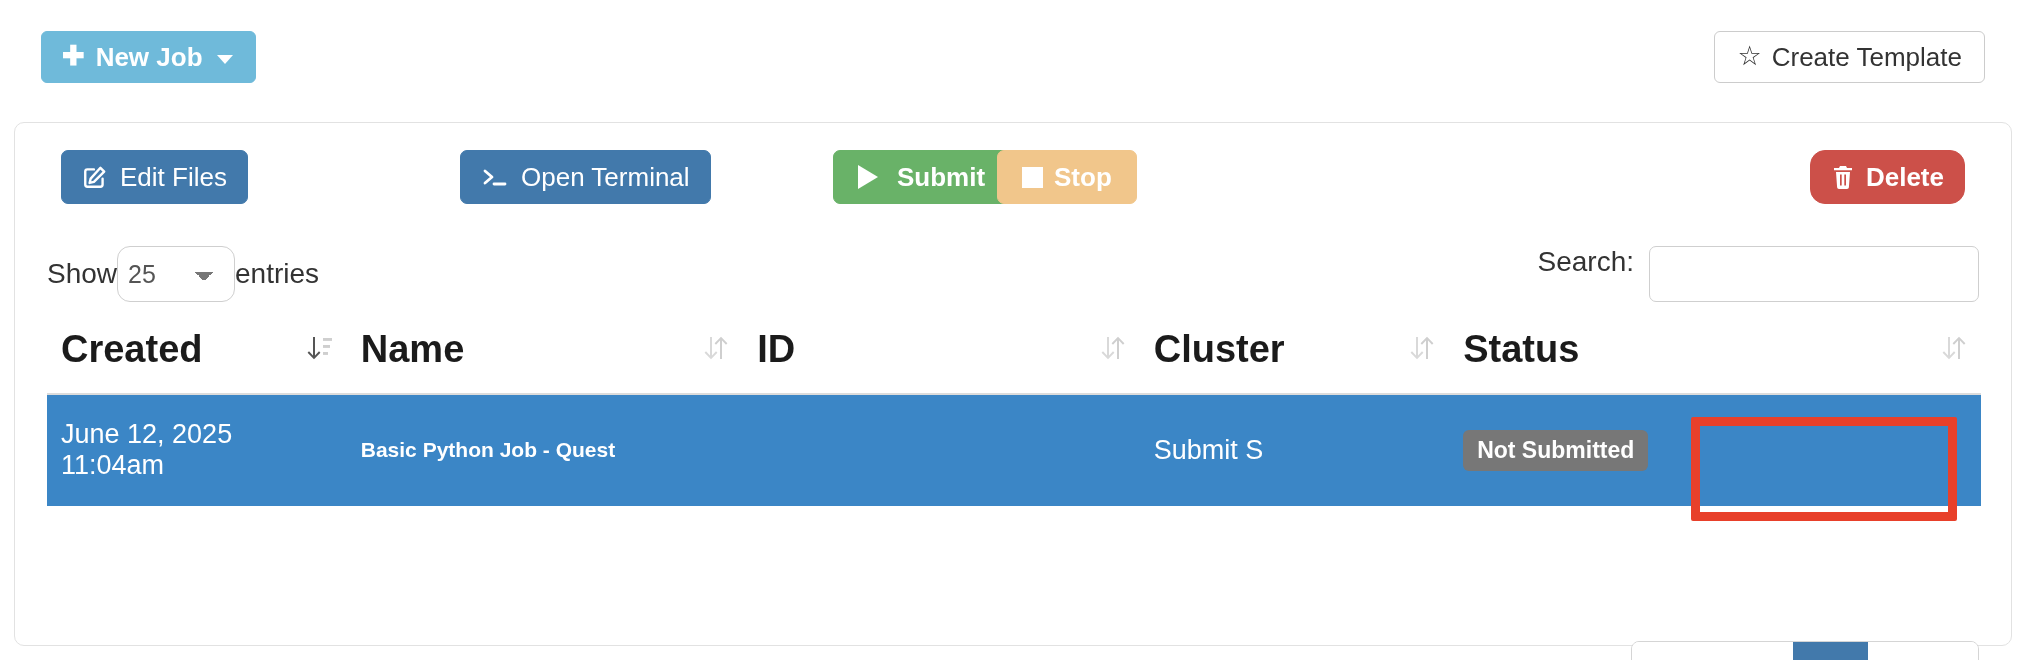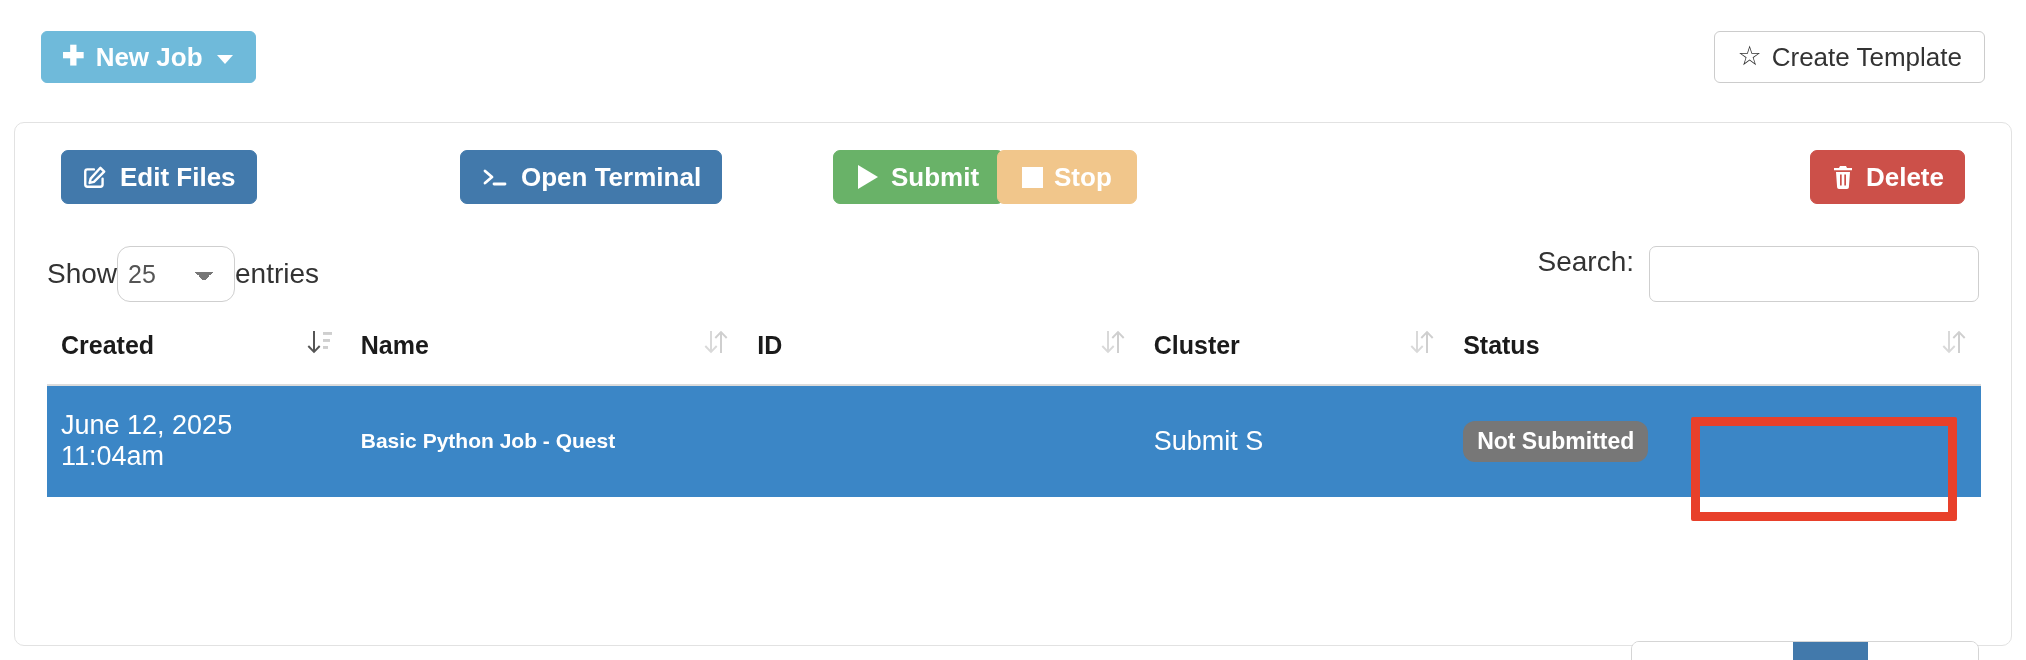--- a/index.html
+++ b/index.html
@@ -100,39 +100,39 @@
     height: 110px;
   }
   .btn-blue {
     position: absolute;
     top: 27px;
     height: 54px;
     padding: 8px 20px;
     background: #4279ab;
     border-color: #4279ab;
     color: #ffffff;
-    font-weight: bold;
+    font-weight: normal;
     border-radius: 7px;
     gap: 12px;
   }
   #btn-edit-files   { left: 46px;  }
   #btn-job-options  { left: 223px; }
   #btn-open-terminal{ left: 445px; }
 
   .btn-submit {
     position: absolute;
     left: 818px; top: 27px;
     height: 54px;
     padding: 0 24px;
     background: #69b268;
     border-color: #69b268;
     color: #ffffff;
     font-weight: bold;
     border-radius: 7px;
-    gap: 13px;
+    gap: 19px;
   }
   .btn-stop {
     position: absolute;
     left: 982px; top: 27px;
     height: 54px;
     padding: 0 24px;
     background: #f1c68b;
     border-color: #f1c68b;
     color: #ffffff;
     font-weight: bold;
@@ -141,21 +141,21 @@
   }
   .btn-delete {
     position: absolute;
     right: 46px; top: 27px;
     height: 54px;
     padding: 0 20px;
     background: #cc5049;
     border-color: #cc5049;
     color: #ffffff;
     font-weight: bold;
-    border-radius: 7px;
+    border-radius: 15px;
     gap: 11px;
   }
   .ico { display: inline-flex; align-items: center; justify-content: center; }
   .ico svg { display: block; }
   .play-tri {
     width: 0; height: 0;
     border-top: 12px solid transparent;
     border-bottom: 12px solid transparent;
     border-left: 20px solid #ffffff;
   }
@@ -201,21 +201,21 @@
     padding: 0 12px;
     color: #333333;
     outline: none;
   }
 
   
   .tbl { position: absolute; left: 32px; top: 205px; width: 1934px; }
   table { width: 100%; border-collapse: collapse; table-layout: fixed; }
   thead th {
     text-align: left;
-    font-size: 25px;
+    font-size: 38px;
     font-weight: bold;
     color: #1b1b1b;
     padding: 0 14px 22px 14px;
     border-bottom: 2px solid #dcdcdc;
     vertical-align: bottom;
     position: relative;
   }
   th .th-inner { display: flex; align-items: center; justify-content: space-between; }
   .sort-ico { flex: 0 0 auto; margin-left: 10px; }
   tbody td {
@@ -226,21 +226,21 @@
     border-bottom: 1px solid transparent;
   }
   tr.row-selected td { background: #3b86c6; }
   td.cell-name { font-weight: bold; font-size: 21px; }
   .badge {
     display: inline-block;
     background: #777777;
     color: #ffffff;
     font-size: 23px;
     font-weight: bold;
-    border-radius: 12px;
+    border-radius: 6px;
     padding: 9px 14px;
     line-height: 1;
   }
 
   
   .annot-box {
     position: absolute;
     left: 1691px; top: 417px;
     width: 266px; height: 104px;
     border: 9px solid #e8402a;

